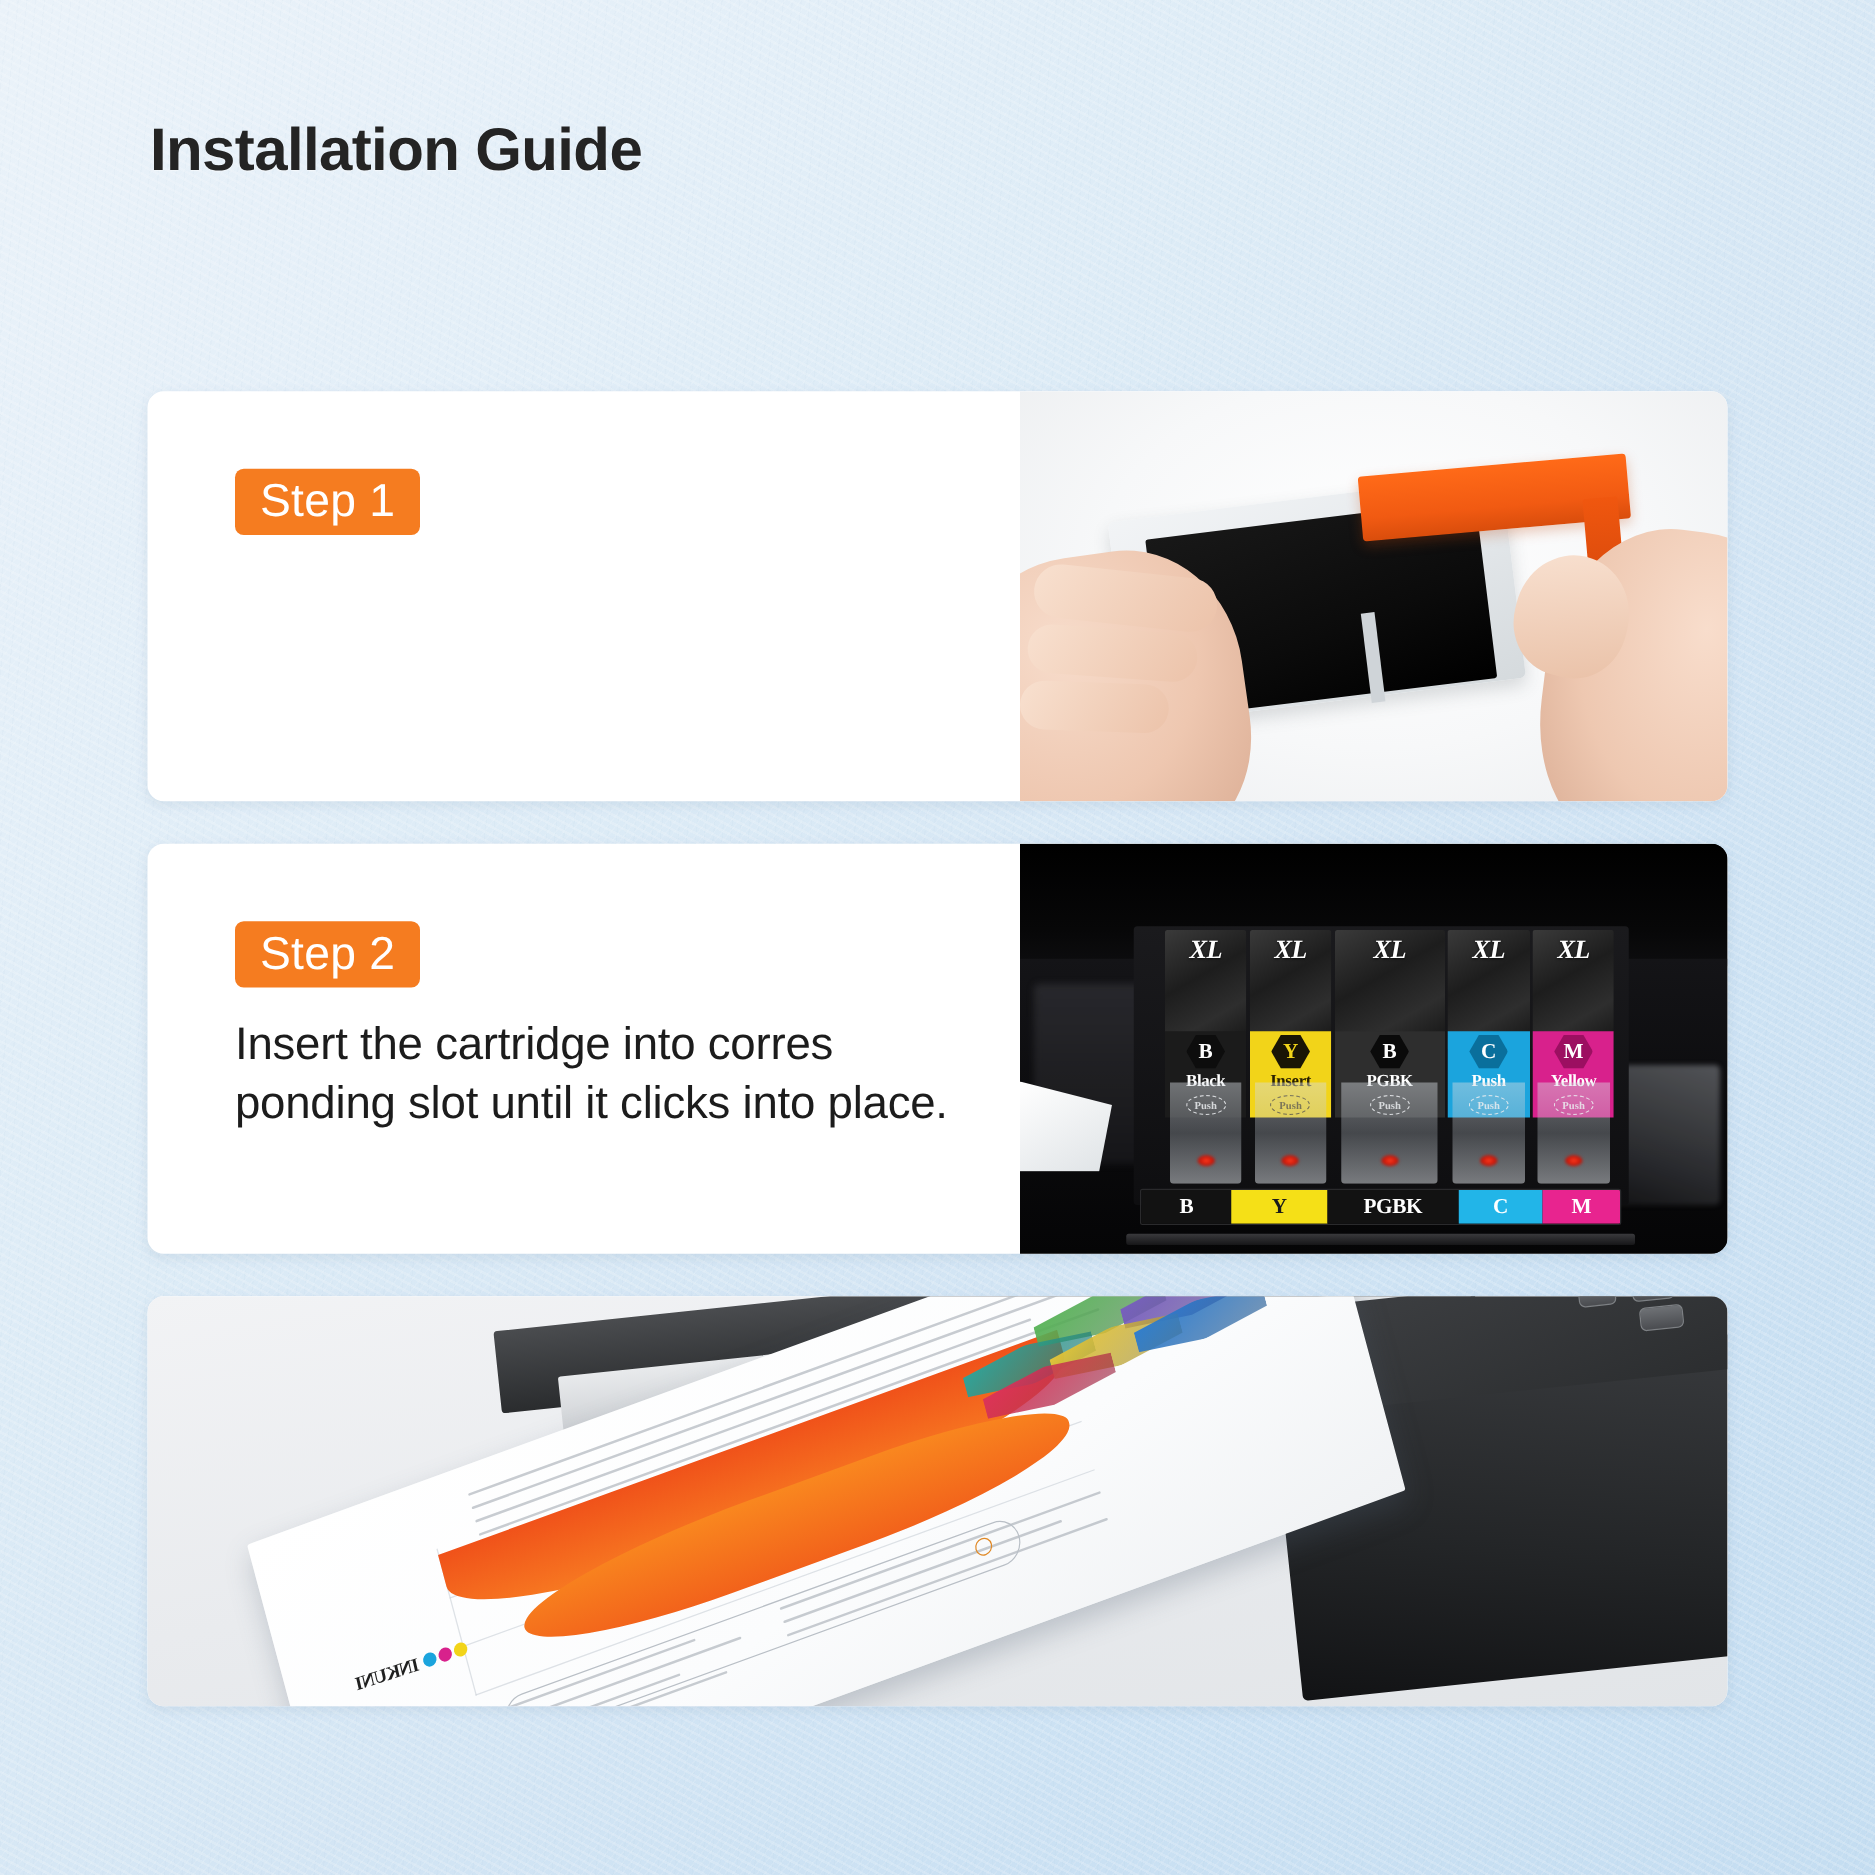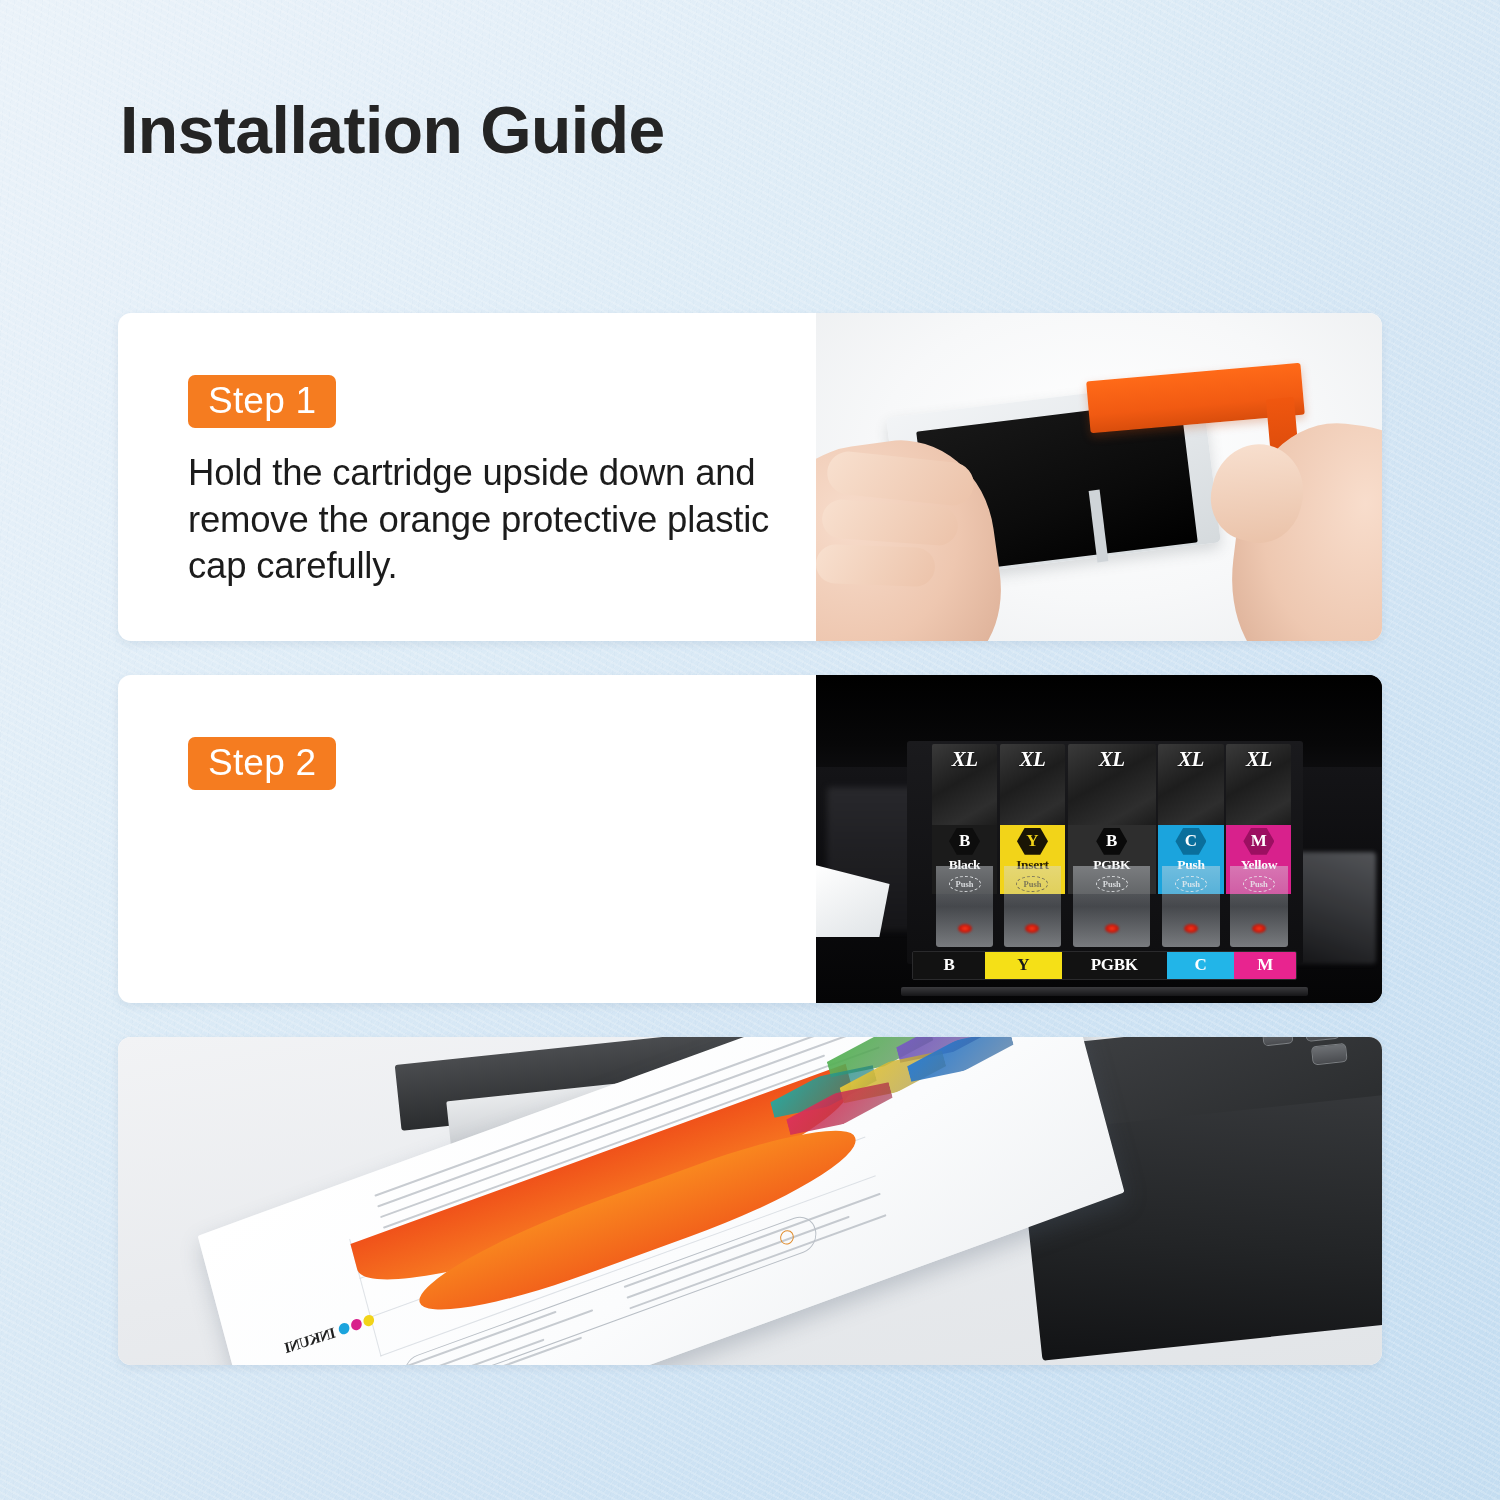--- a/index.html
+++ b/index.html
@@ -32,21 +32,21 @@
     background-image:
       repeating-linear-gradient(28deg, rgba(255,255,255,.35) 0 2px, rgba(255,255,255,0) 2px 6px),
       repeating-linear-gradient(-52deg, rgba(255,255,255,.22) 0 1px, rgba(255,255,255,0) 1px 5px),
       repeating-linear-gradient(96deg, rgba(160,190,215,.10) 0 1px, rgba(255,255,255,0) 1px 7px);
   }
 
   
   .header { position: absolute; left: 120px; top: 96px; }
 
   .page-title {
-    font-size: 66px;
+    font-size: 48px;
     font-weight: bold;
     color: #242424;
     letter-spacing: -0.5px;
     line-height: 1.06;
     text-shadow: 0 1px 1px rgba(255,255,255,.5);
   }
 
   .page-subtitle {
     font-size: 49px;
     font-weight: normal;
@@ -358,40 +358,40 @@
 
 <div class="header">
   <div class="page-title">Installation Guide</div>
 </div>
 
 <div class="cards">
 
   <div class="step-card">
     <div class="card-text">
       <div class="step-badge">Step 1</div>
-      <div class="step-desc">Hold the cartridge upside down and remove the orange protective plastic cap carefully.</div>
     </div>
     <div class="card-photo p1">
       <div class="cart-body"></div>
       <div class="cart-black"></div>
       <div class="cart-notch"></div>
       <div class="cap"></div>
       <div class="cap-leg"></div>
       <div class="hand-l"></div>
       <div class="finger f1"></div>
       <div class="finger f2"></div>
       <div class="finger f3"></div>
       <div class="hand-r"></div>
       <div class="thumb-r"></div>
     </div>
   </div>
 
   <div class="step-card">
     <div class="card-text">
       <div class="step-badge">Step 2</div>
+      <div class="step-desc">Insert the cartridge into corres ponding slot until it clicks into place.</div>
     </div>
     <div class="card-photo p2">
       <div class="top-shadow"></div>
       <div class="interior"></div>
       <div class="blur-left"></div>
       <div class="blur-right"></div>
       <div class="paper-corner"></div>
       <div class="carriage"></div>
       <div id="cart-row">
           <div class="cart" style="left: 20.5%; width: 11.5%;">

